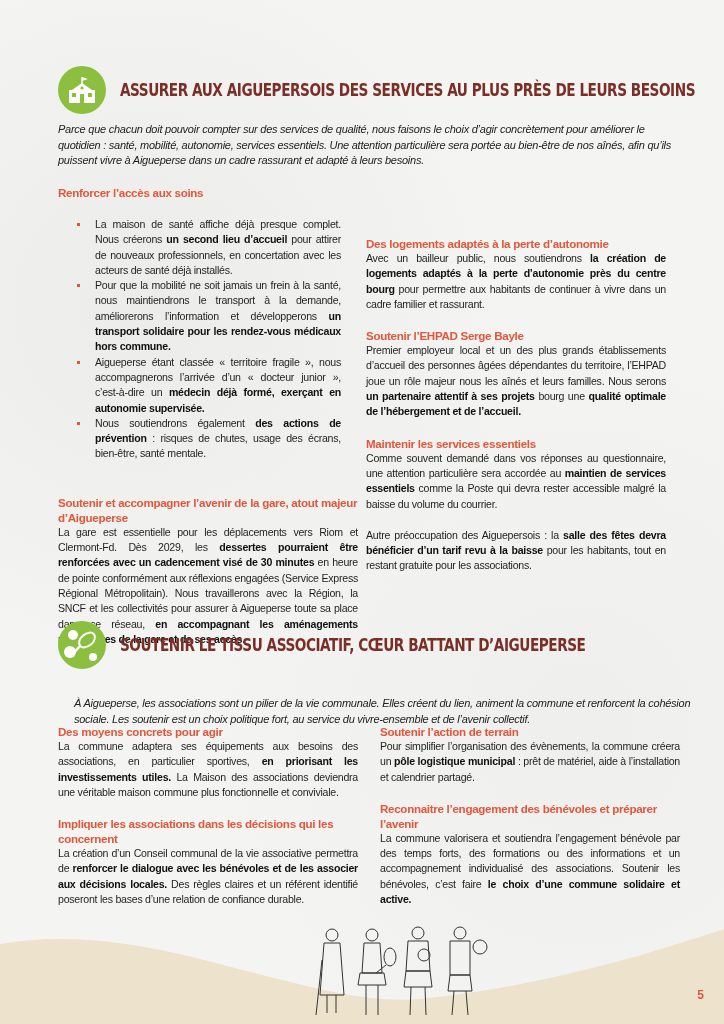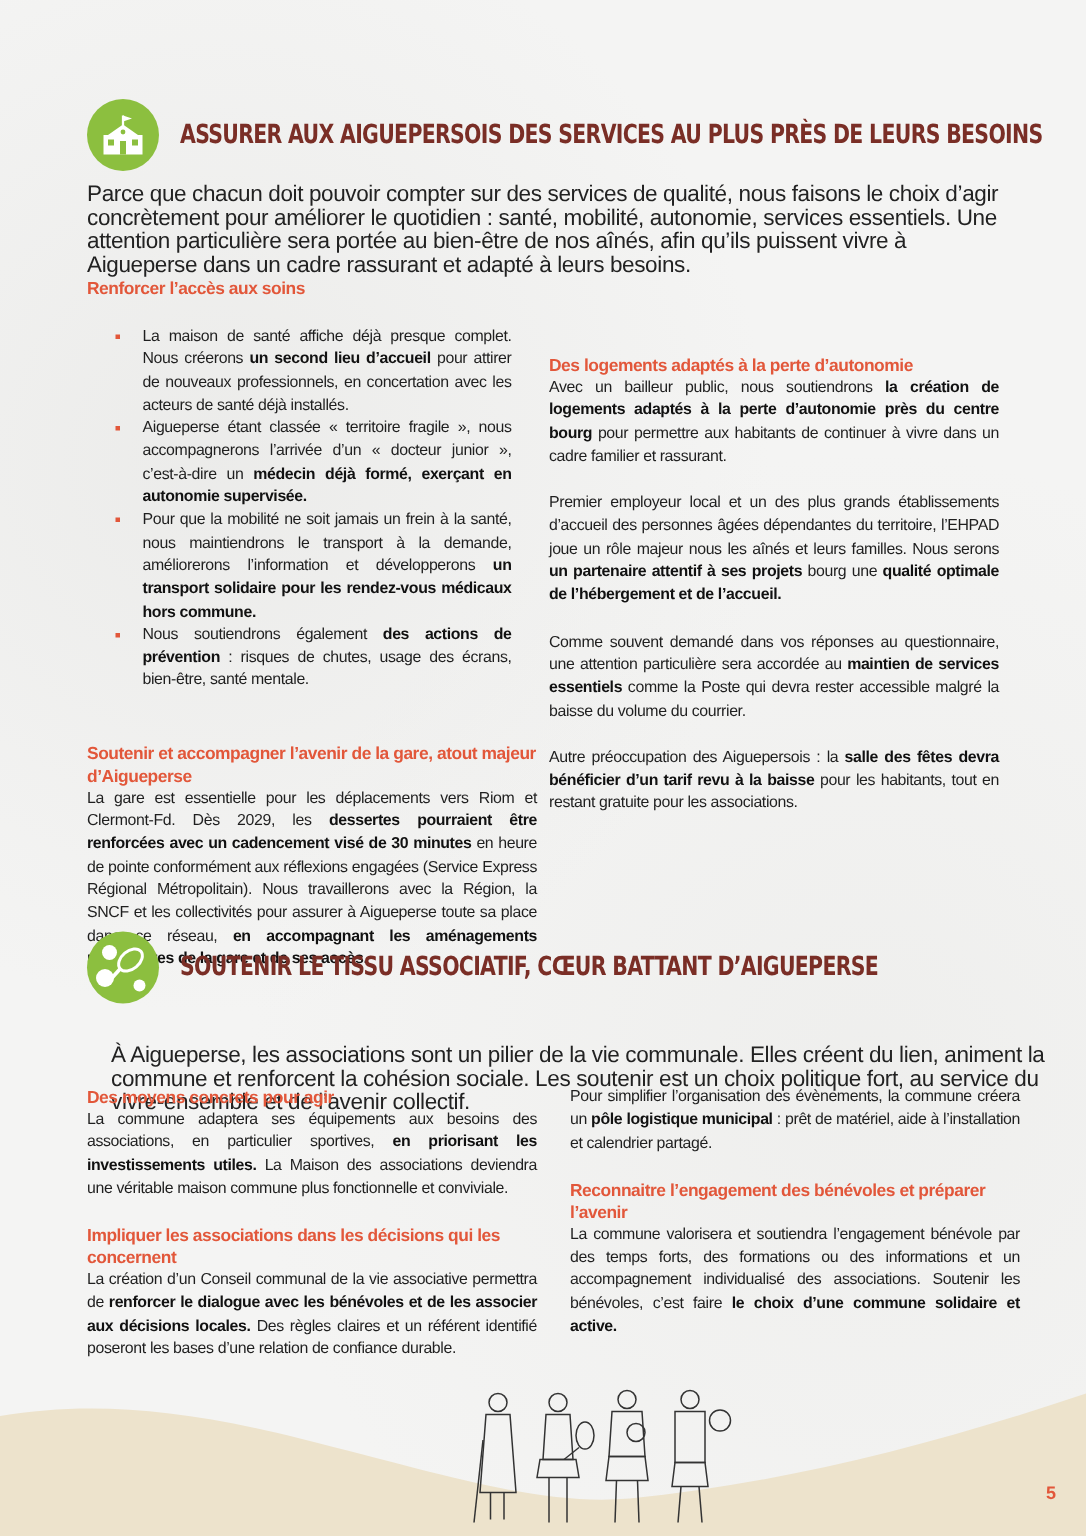--- a/index.html
+++ b/index.html
@@ -14,21 +14,21 @@
   }
   .footer-wave { position:absolute; left:0; bottom:0; width:724px; height:100px; }
   .section-head { position:absolute; left:58px; display:flex; align-items:center; }
   .badge { width:48px; height:48px; border-radius:50%; background:#8cbf3f; display:flex; align-items:center; justify-content:center; }
   .section-title {
     margin-left:14px; font-family:"DejaVu Sans", sans-serif; font-weight:bold;
     color:#7a2e26; font-size:17.5px; letter-spacing:-0.6px; transform:scaleX(0.78); transform-origin:left center;
     white-space:nowrap; text-transform:uppercase;
   }
   .intro {
-    position:absolute; left:58px; width:620px; font-size:15px; line-height:15.5px;
+    position:absolute; left:58px; width:620px; font-style:italic; font-size:11px; line-height:15.5px;
     letter-spacing:-0.25px; color:#222;
   }
   .col { position:absolute; width:300px; font-size:10.6px; line-height:15.3px; letter-spacing:-0.25px; text-align:justify; }
   .col p { margin:0; }
   .sub {
     color:#e2573a; font-weight:bold; font-size:11.6px; line-height:15px; letter-spacing:-0.3px; margin:0; text-align:left;
   }
   .gap { height:16px; }
   b { font-weight:bold; color:#111; }
   ul { list-style:none; margin:17px; padding:0; }
@@ -59,35 +59,37 @@
   </div>
   <div class="section-title">Assurer aux Aiguepersois des services au plus près de leurs besoins</div>
 </div>
 
 <p class="intro" style="top:122px; margin:0;">Parce que chacun doit pouvoir compter sur des services de qualité, nous faisons le choix d’agir concrètement pour améliorer le quotidien : santé, mobilité, autonomie, services essentiels. Une attention particulière sera portée au bien-être de nos aînés, afin qu’ils puissent vivre à Aigueperse dans un cadre rassurant et adapté à leurs besoins.</p>
 
 <div class="col" style="left:58px; top:185px;">
   <p class="sub">Renforcer l’accès aux soins</p>
   <ul>
     <li><span class="dot"></span><span>La maison de santé affiche déjà presque complet. Nous créerons </span><b>un second lieu d’accueil</b><span> pour attirer de nouveaux professionnels, en concertation avec les acteurs de santé déjà installés.</span></li>
+    <li><span class="dot"></span><span>Pour que la mobilité ne soit jamais un frein à la santé, nous maintiendrons le transport à la demande, améliorerons l’information et développerons </span><b>un transport solidaire pour les rendez-vous médicaux hors commune.</b><span></span></li>
     <li><span class="dot"></span><span>Aigueperse étant classée « territoire fragile », nous accompagnerons l’arrivée d’un « docteur junior », c’est-à-dire un </span><b>médecin déjà formé, exerçant en autonomie supervisée.</b><span></span></li>
-    <li><span class="dot"></span><span>Pour que la mobilité ne soit jamais un frein à la santé, nous maintiendrons le transport à la demande, améliorerons l’information et développerons </span><b>un transport solidaire pour les rendez-vous médicaux hors commune.</b><span></span></li>
     <li><span class="dot"></span><span>Nous soutiendrons également </span><b>des actions de prévention</b><span> : risques de chutes, usage des écrans, bien-être, santé mentale.</span></li>
   </ul>
   <div class="gap"></div>
   <p class="sub">Soutenir et accompagner l’avenir de la gare, atout majeur d’Aigueperse</p>
   <p><span>La gare est essentielle pour les déplacements vers Riom et Clermont-Fd. Dès 2029, les </span><b>dessertes pourraient être renforcées avec un cadencement visé de 30 minutes</b><span> en heure de pointe conformément aux réflexions engagées (Service Express Régional Métropolitain). Nous travaillerons avec la Région, la SNCF et les collectivités pour assurer à Aigueperse toute sa place dans ce réseau, </span><b>en accompagnant les aménagements nécessaires de la gare et de ses accès.</b></p>
 </div>
 
 <div class="col" style="left:366px; top:236px;">
   <p class="sub">Des logements adaptés à la perte d’autonomie</p>
   <p><span>Avec un bailleur public, nous soutiendrons </span><b>la création de logements adaptés à la perte d’autonomie près du centre bourg</b><span> pour permettre aux habitants de continuer à vivre dans un cadre familier et rassurant.</span></p>
   <div class="gap"></div>
+  <p class="sub">Soutenir l’EHPAD Serge Bayle</p>
   <p><span>Premier employeur local et un des plus grands établissements d’accueil des personnes âgées dépendantes du territoire, l’EHPAD joue un rôle majeur nous les aînés et leurs familles. Nous serons </span><b>un partenaire attentif à ses projets</b><span> bourg une </span><b>qualité optimale de l’hébergement et de l’accueil.</b></p>
   <div class="gap"></div>
+  <p class="sub">Maintenir les services essentiels</p>
   <p><span>Comme souvent demandé dans vos réponses au questionnaire, une attention particulière sera accordée au </span><b>maintien de services essentiels</b><span> comme la Poste qui devra rester accessible malgré la baisse du volume du courrier.</span></p>
   <div class="gap"></div>
   <p><span>Autre préoccupation des Aiguepersois : la </span><b>salle des fêtes devra bénéficier d’un tarif revu à la baisse</b><span> pour les habitants, tout en restant gratuite pour les associations.</span></p>
 </div>
 
 <div class="section-head" style="top:621px;">
   <div class="badge">
     <svg width="40" height="40" viewBox="0 0 40 40">
       <circle cx="11" cy="10" r="5" fill="#fff"></circle>
       <ellipse cx="25" cy="15" rx="9" ry="6" transform="rotate(-40 25 15)" fill="none" stroke="#fff" stroke-width="2"></ellipse>
@@ -103,20 +105,21 @@
 
 <div class="col" style="left:58px; top:724px;">
   <p class="sub">Des moyens concrets pour agir</p>
   <p><span>La commune adaptera ses équipements aux besoins des associations, en particulier sportives, </span><b>en priorisant les investissements utiles.</b><span> La Maison des associations deviendra une véritable maison commune plus fonctionnelle et conviviale.</span></p>
   <div class="gap"></div>
   <p class="sub">Impliquer les associations dans les décisions qui les concernent</p>
   <p><span>La création d’un Conseil communal de la vie associative permettra de </span><b>renforcer le dialogue avec les bénévoles et de les associer aux décisions locales.</b><span> Des règles claires et un référent identifié poseront les bases d’une relation de confiance durable.</span></p>
 </div>
 
 <div class="col" style="left:380px; top:724px;">
+  <p class="sub">Soutenir l’action de terrain</p>
   <p><span>Pour simplifier l’organisation des évènements, la commune créera un </span><b>pôle logistique municipal</b><span> : prêt de matériel, aide à l’installation et calendrier partagé.</span></p>
   <div class="gap"></div>
   <p class="sub">Reconnaitre l’engagement des bénévoles et préparer l’avenir</p>
   <p><span>La commune valorisera et soutiendra l’engagement bénévole par des temps forts, des formations ou des informations et un accompagnement individualisé des associations. Soutenir les bénévoles, c’est faire </span><b>le choix d’une commune solidaire et active.</b></p>
 </div>
 
 <svg class="people" width="200" height="95" viewBox="0 0 200 95" fill="none" stroke="#333" stroke-width="1">
   <g>
     <circle cx="22" cy="10" r="6"></circle>
     <path d="M14 18 L30 18 L34 70 L10 70 Z"></path>

